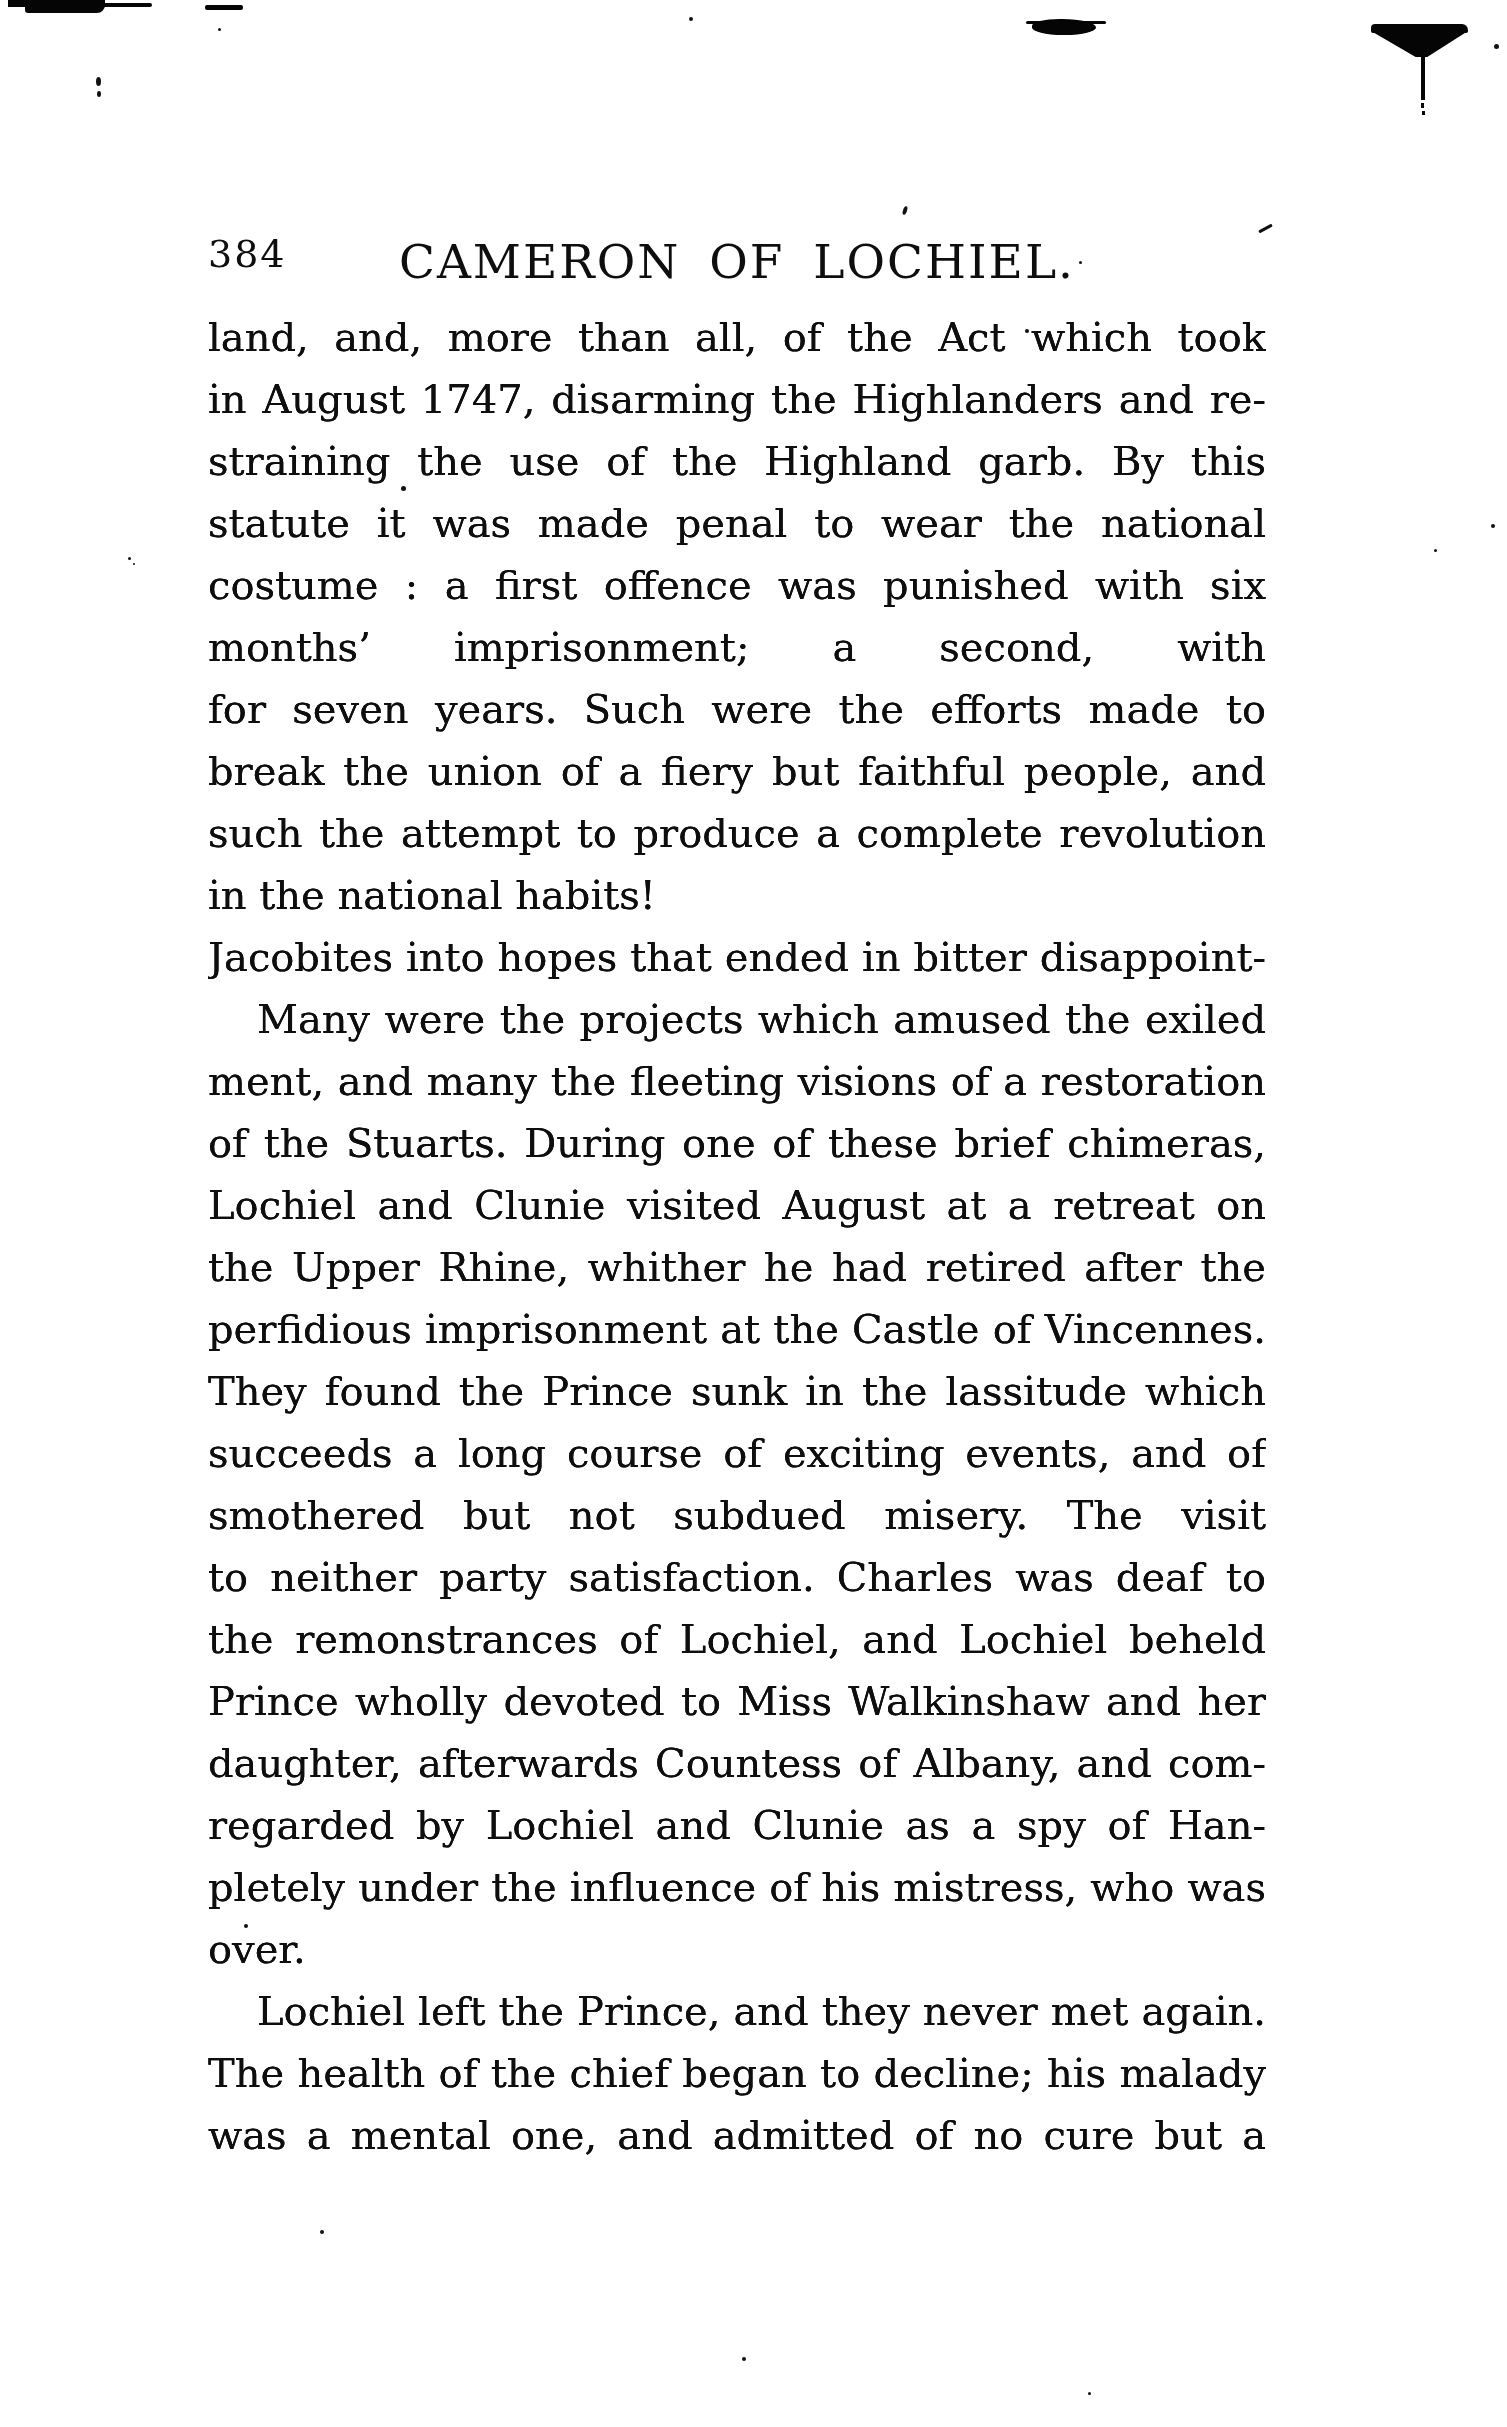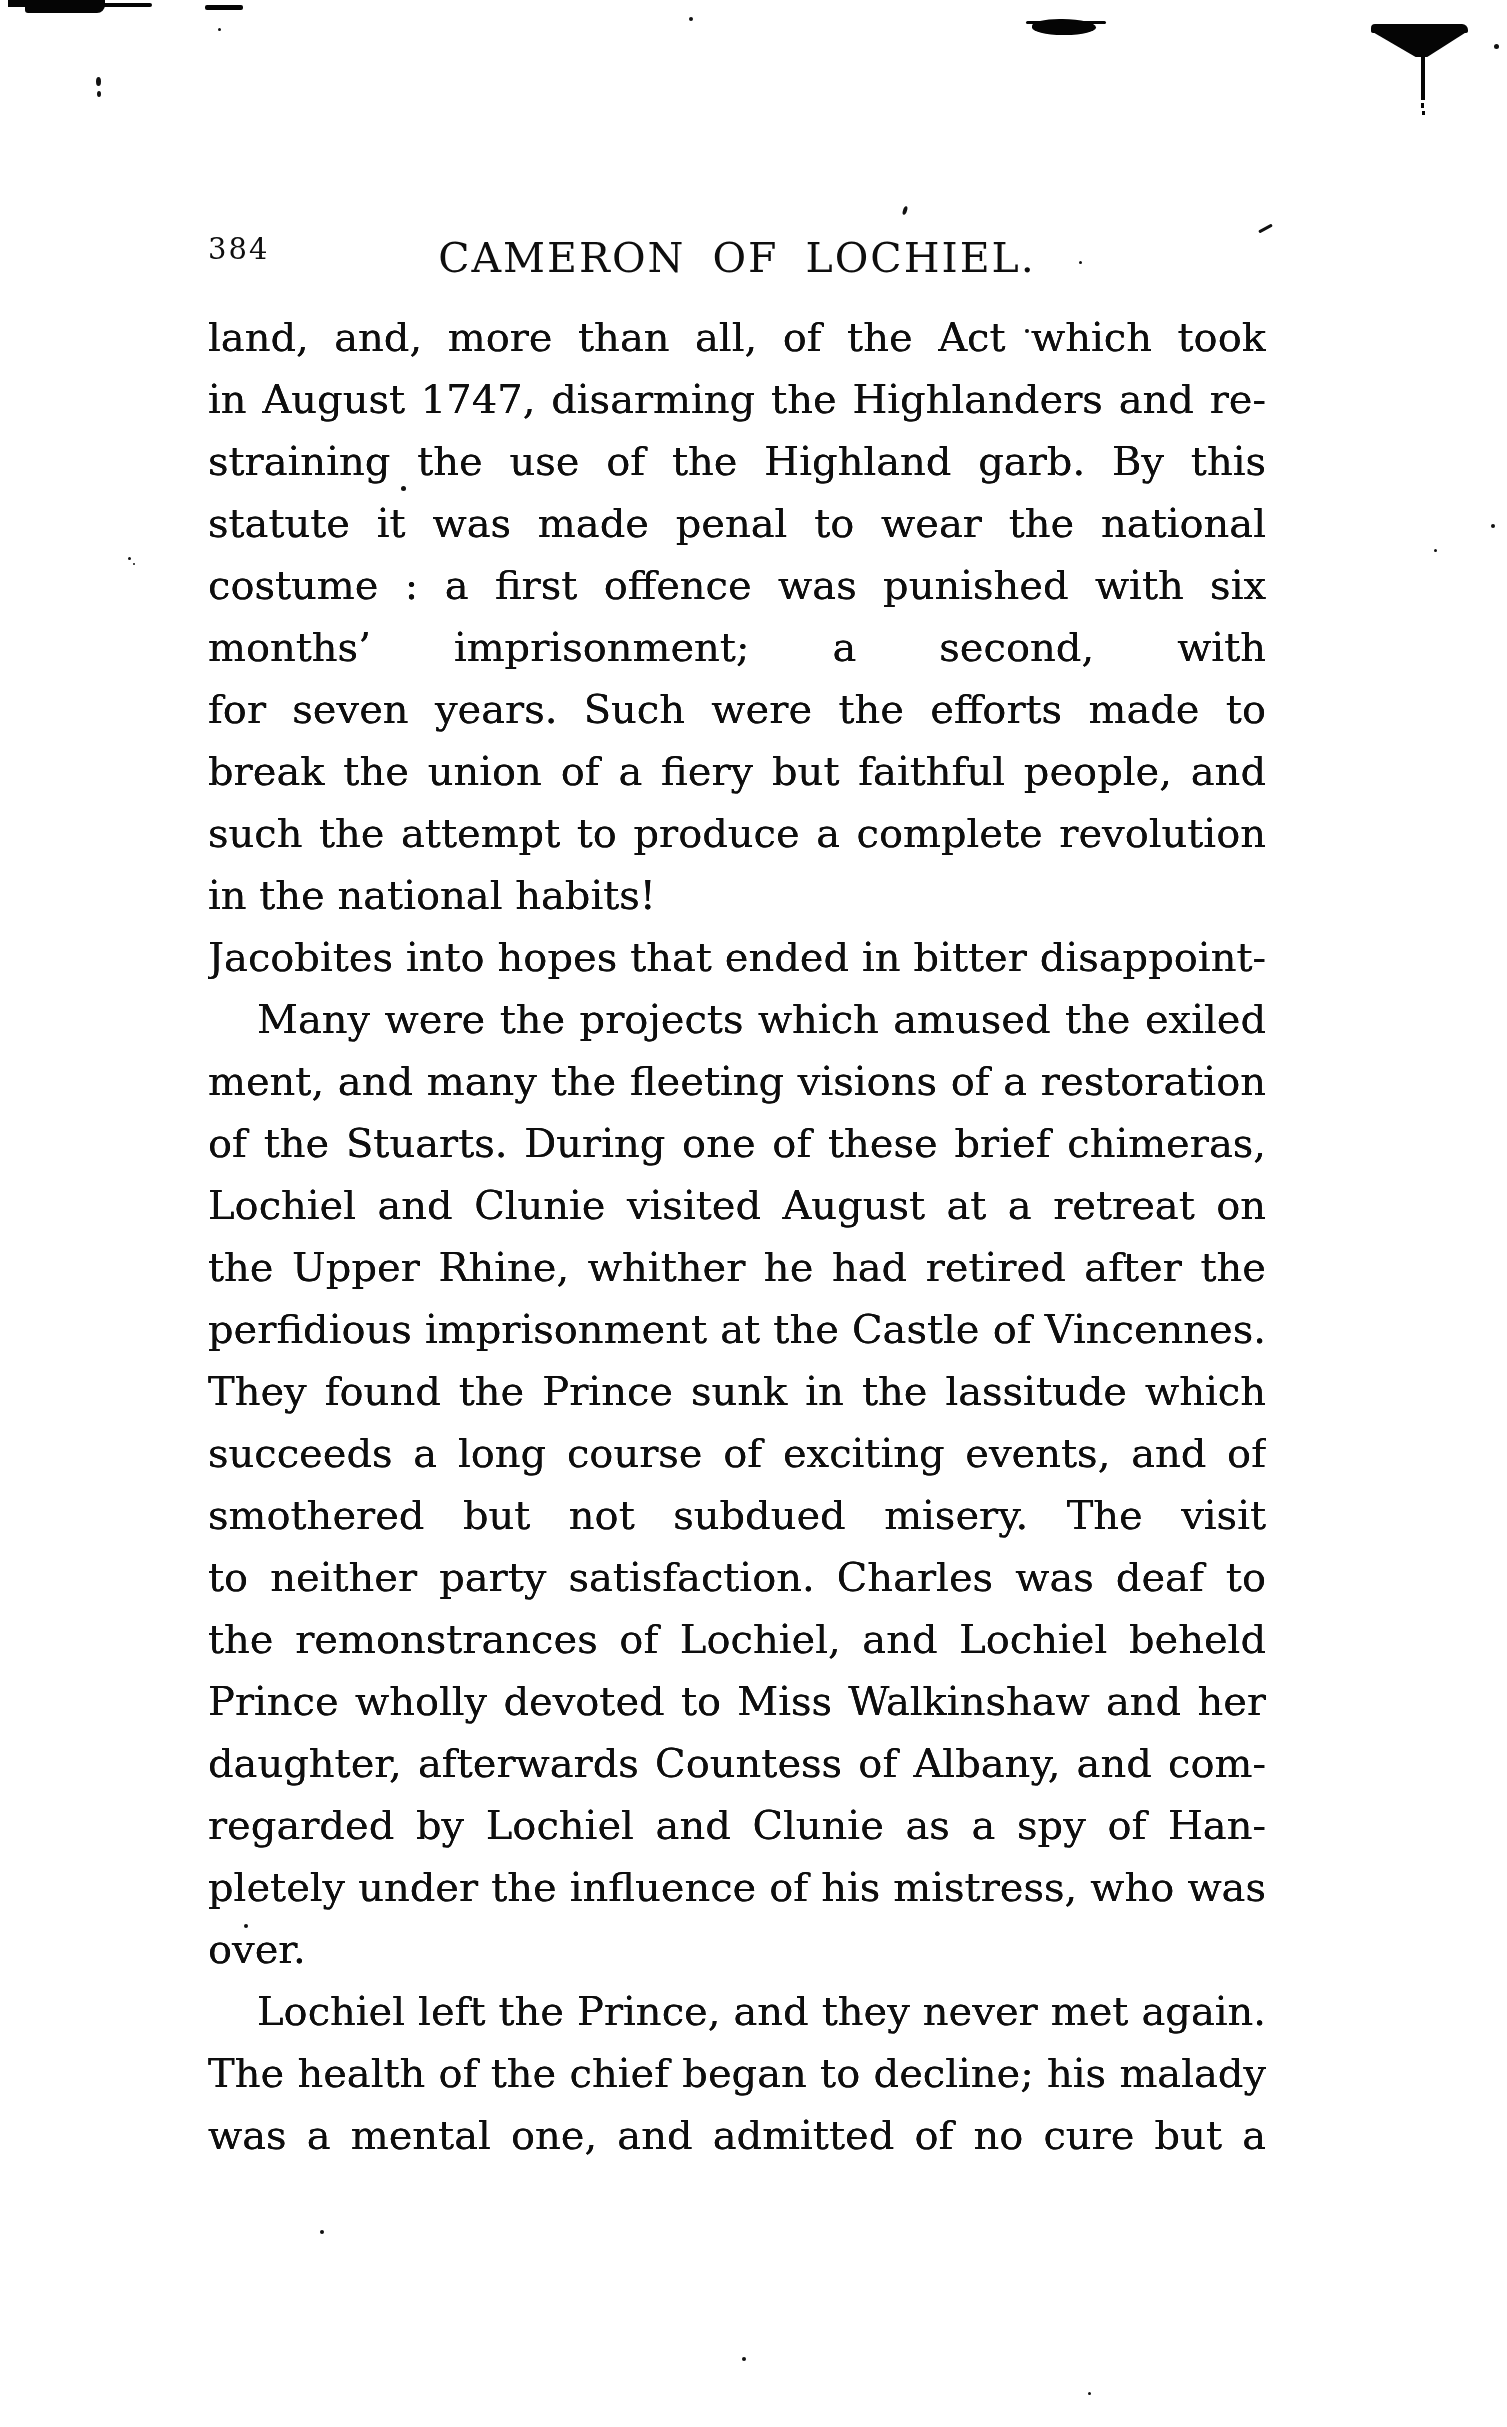--- a/index.html
+++ b/index.html
@@ -13,26 +13,26 @@
   }
   .scan-page { position: absolute; inset: 0; }
 
   
   .running-head {
     position: absolute;
     left: 208px; top: 232px; width: 1058px; height: 50px;
   }
   .page-number {
     position: absolute; left: 0; top: 0;
-    font-size: 29px; letter-spacing: 2px;
+    font-size: 38px; letter-spacing: 2px;
   }
   .head-title {
     position: absolute; left: 0; right: 0; top: 2px;
     text-align: center;
-    font-size: 41px;
+    font-size: 47px;
     letter-spacing: 2px;
     word-spacing: 12px;
     white-space: nowrap;
   }
 
   
   .text-block {
     position: absolute;
     left: 208px; top: 306px; width: 1058px;
     font-size: 40px;

